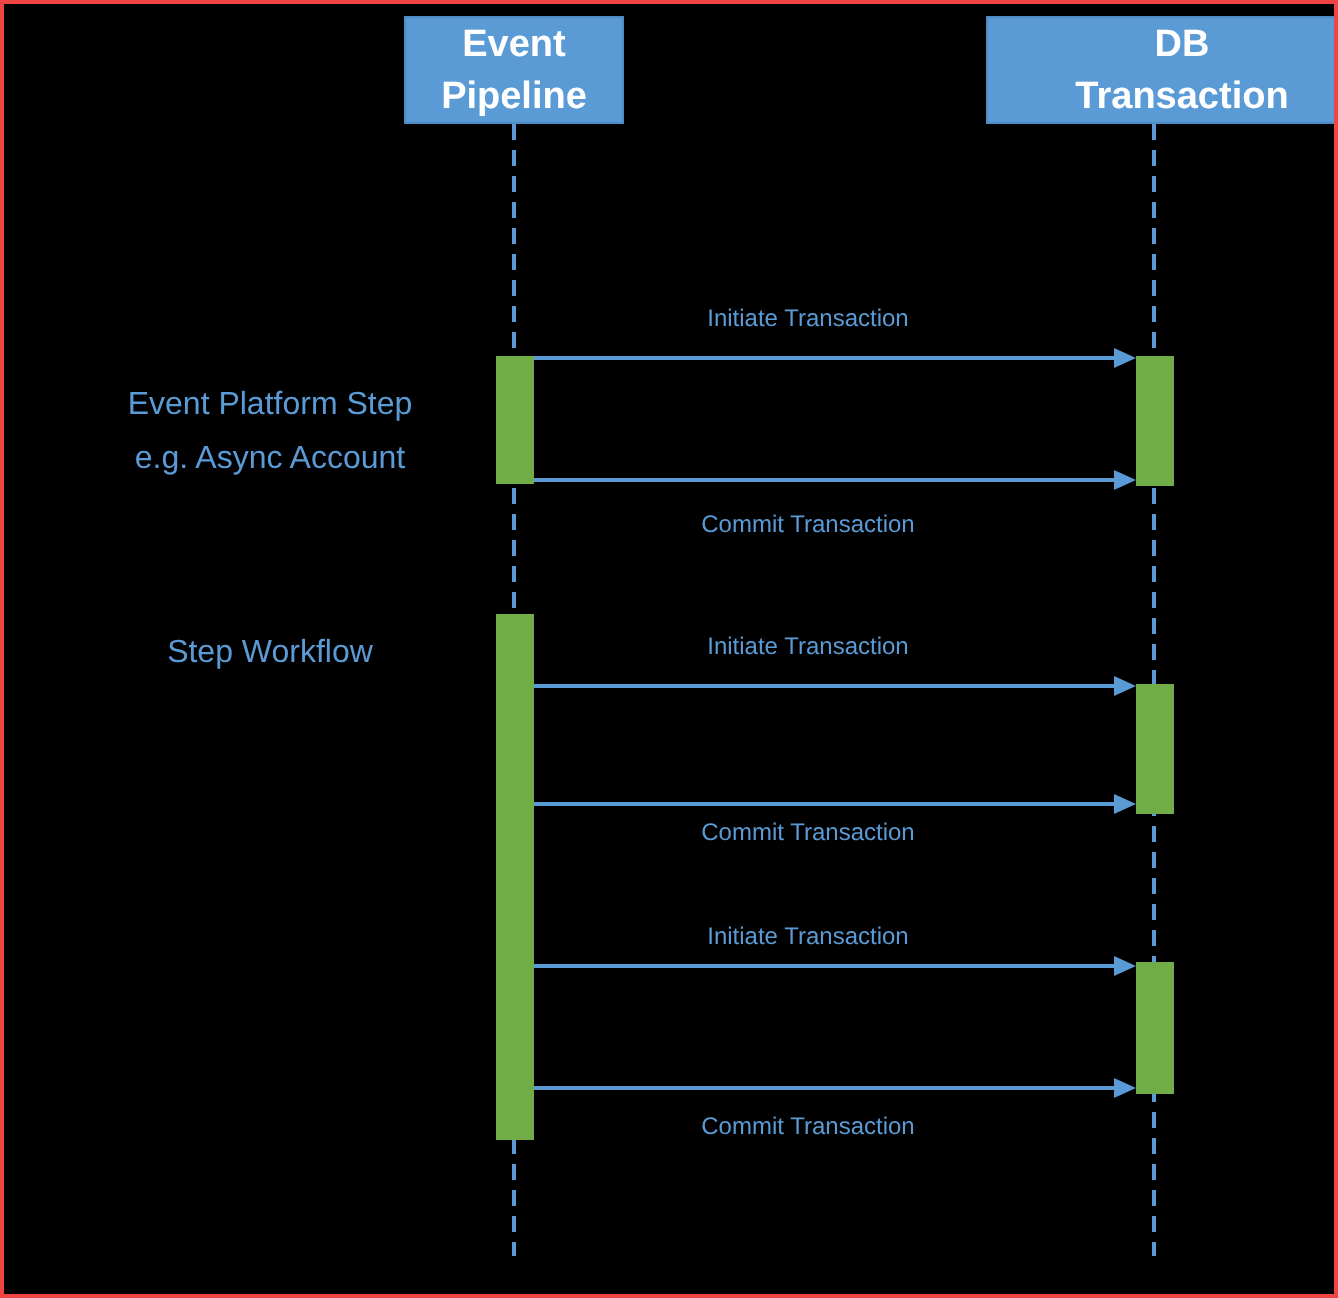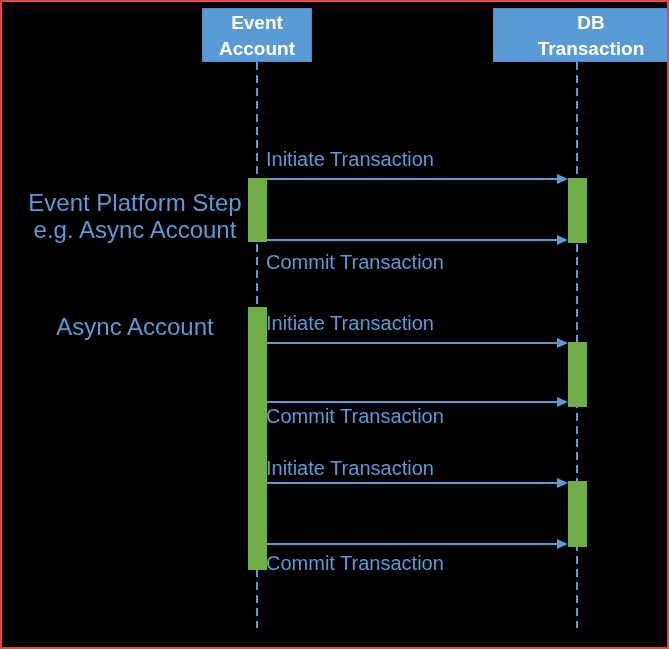--- a/index.html
+++ b/index.html
@@ -87,58 +87,59 @@
   #arrow-1 { top: 176px; }
   #arrow-2 { top: 237px; }
   #arrow-3 { top: 340px; }
   #arrow-4 { top: 399px; }
   #arrow-5 { top: 480px; }
   #arrow-6 { top: 541px; }
 
   
   .msg-label {
     position: absolute;
-    left: 264px;
+    left: 252px;
     width: 300px;
+    text-align: center;
     color: var(--blue, #5B9BD5);
-    font-size: 20px;
+    font-size: 12px;
     line-height: 24px;
     white-space: nowrap;
     z-index: 4;
   }
   #msg-1 { top: 145px; }
   #msg-2 { top: 248px; }
   #msg-3 { top: 309px; }
   #msg-4 { top: 402px; }
   #msg-5 { top: 454px; }
   #msg-6 { top: 549px; }
 
   
   .annotation {
     position: absolute;
     left: 20px;
     width: 226px;
     text-align: center;
     color: var(--blue, #5B9BD5);
-    font-size: 24px;
+    font-size: 16px;
     line-height: 27px;
     z-index: 4;
   }
   #annotation-1 { top: 187px; }
   #annotation-2 { top: 311px; }
   .annotation .line { display: block; white-space: nowrap; }
 </style>
 </head>
 <body>
 
 <div id="canvas">
 
   <div class="actor-box" id="actor-event-pipeline">
     <span class="line">Event</span>
-    <span class="line">Account</span>
+    <span class="line">Pipeline</span>
   </div>
   <div class="actor-box" id="actor-db-transaction">
     <span class="line">DB</span>
     <span class="line">Transaction</span>
   </div>
 
   <div class="lifeline" id="lifeline-left"></div>
   <div class="lifeline" id="lifeline-right"></div>
 
   <div class="activation" id="act-a"></div>
@@ -159,16 +160,16 @@
   <div class="msg-label" id="msg-3">Initiate Transaction</div>
   <div class="msg-label" id="msg-4">Commit Transaction</div>
   <div class="msg-label" id="msg-5">Initiate Transaction</div>
   <div class="msg-label" id="msg-6">Commit Transaction</div>
 
   <div class="annotation" id="annotation-1">
     <span class="line">Event Platform Step</span>
     <span class="line">e.g. Async Account</span>
   </div>
   <div class="annotation" id="annotation-2">
-    <span class="line">Async Account</span>
+    <span class="line">Step Workflow</span>
   </div>
 
 </div>
 
 </body></html>

